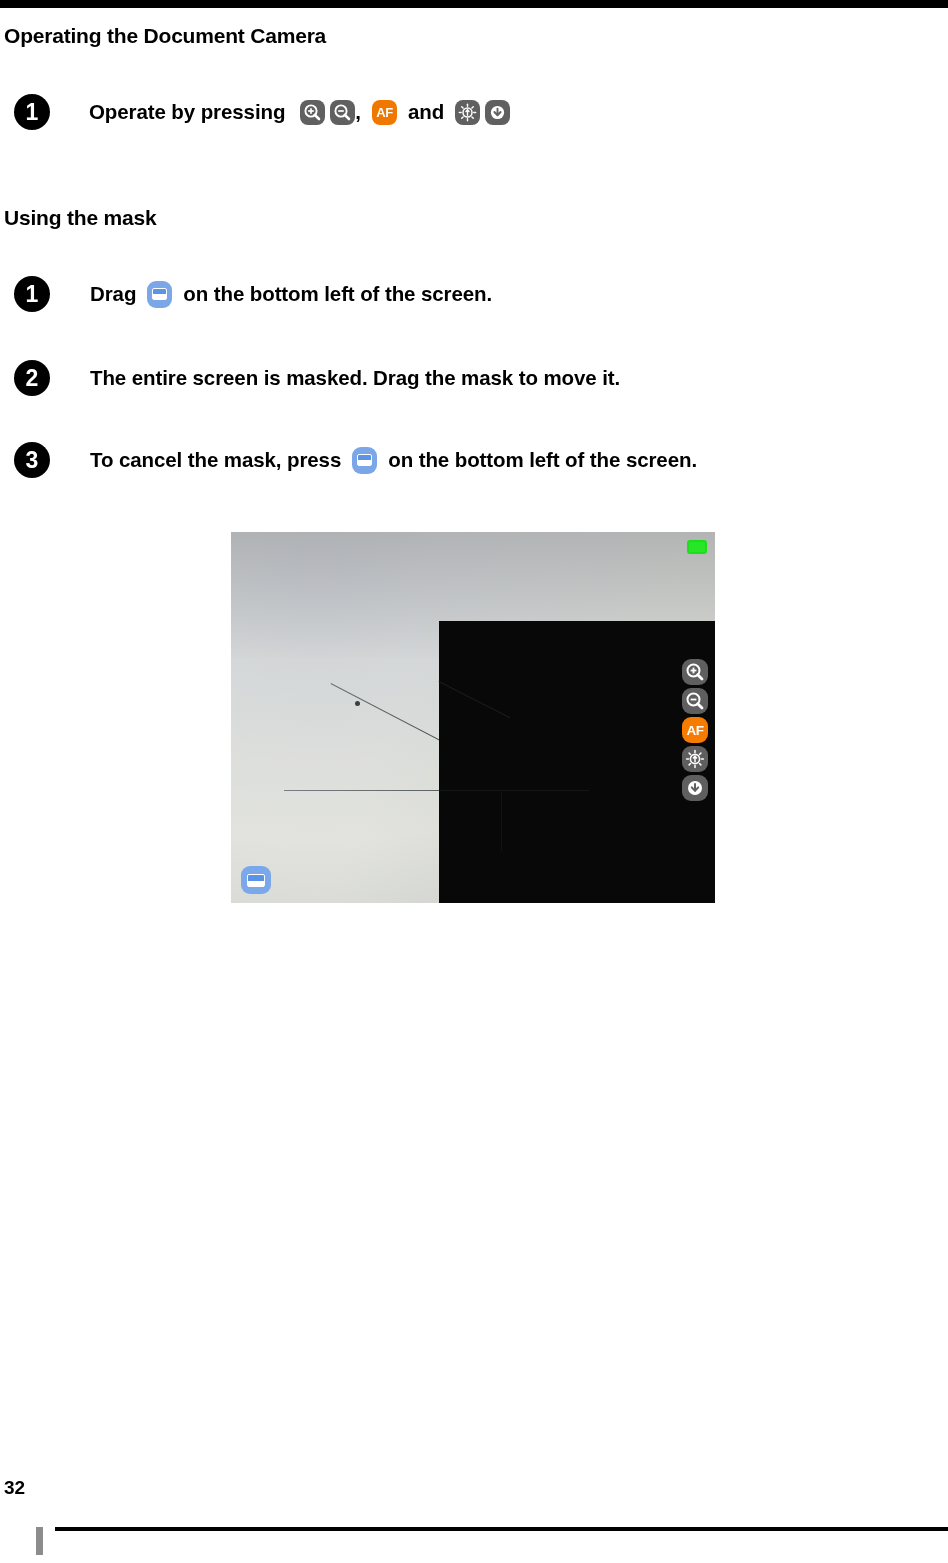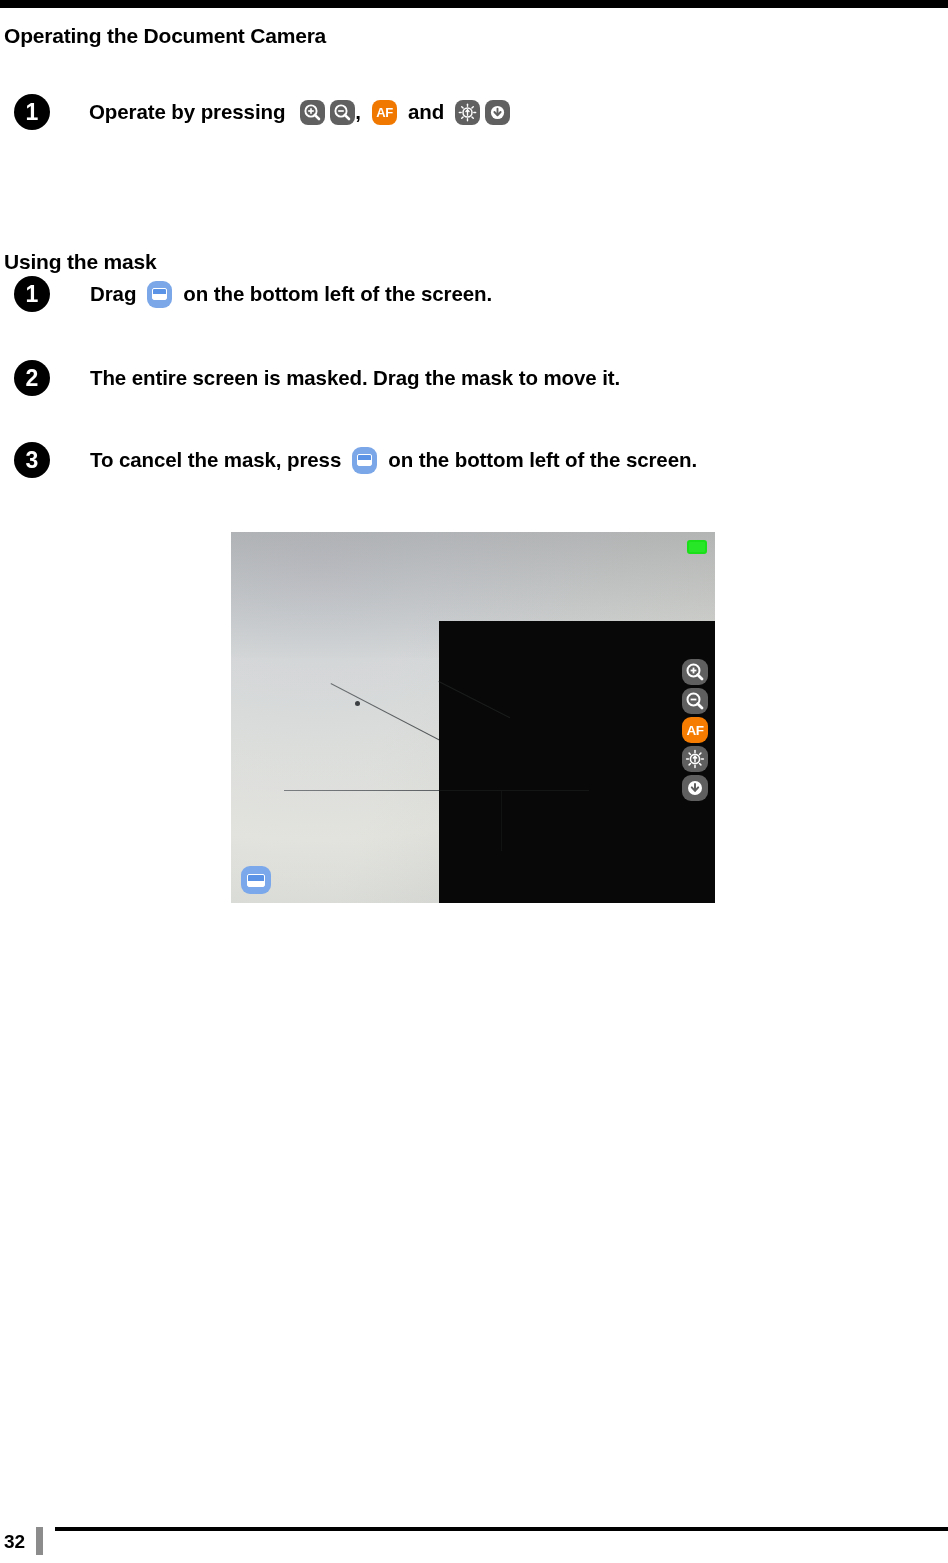--- a/index.html
+++ b/index.html
@@ -34,21 +34,21 @@
   }
 
   .section-title {
     position: absolute;
     font-size: 21px;
     font-weight: bold;
     letter-spacing: -0.2px;
     white-space: nowrap;
   }
   .title-main  { left: 4px;  top: 16px; }
-  .title-mask  { left: 4px;  top: 198px; margin-top: 44px; }
+  .title-mask  { left: 4px;  top: 198px; }
 
   
   .step {
     position: absolute;
     display: flex;
     align-items: center;
     white-space: nowrap;
   }
   .step-num {
     width: 36px; height: 36px;
@@ -273,21 +273,21 @@
     position: absolute;
     left: 36px;
     top: 1527px;
     width: 7px;
     height: 28px;
     background: #8c8c8c;
   }
   .page-number {
     position: absolute;
     left: 4px;
-    top: 1531px;
+    top: 1477px;
     font-size: 19px;
     font-weight: bold;
   }
 </style>
 </head>
 <body>
 
 <div class="top-band"></div>
 
 <div class="page">

